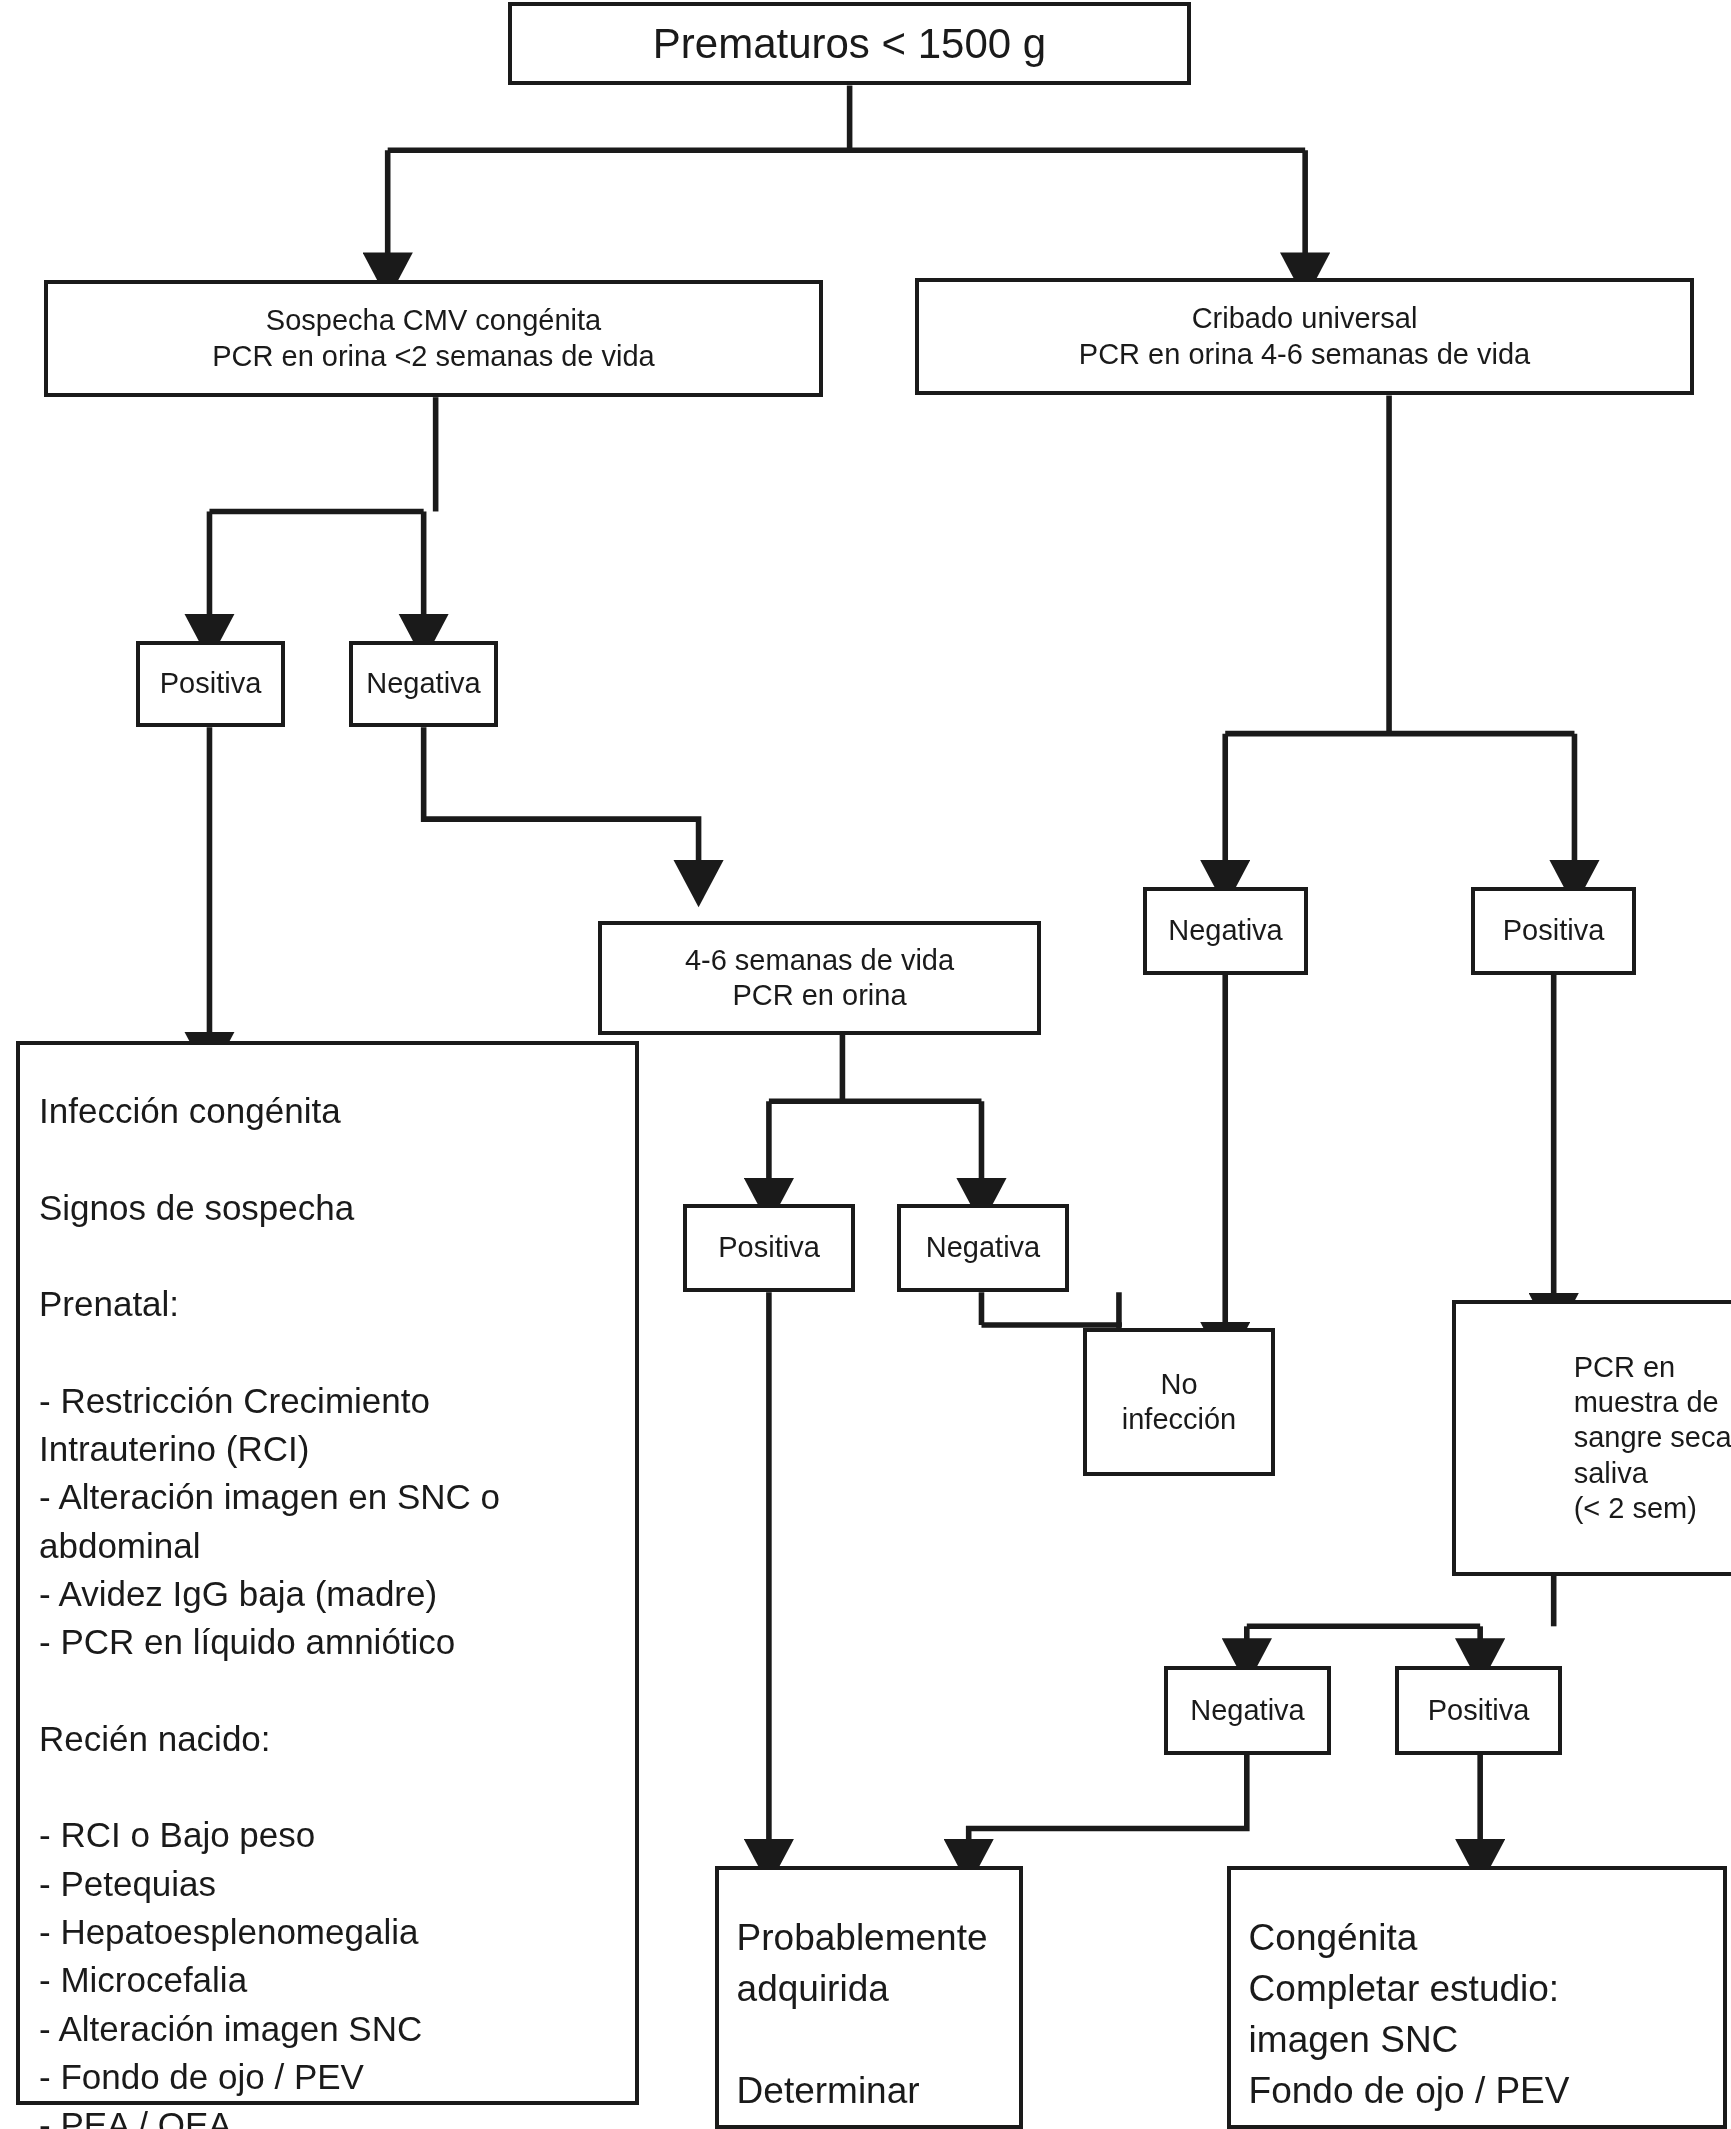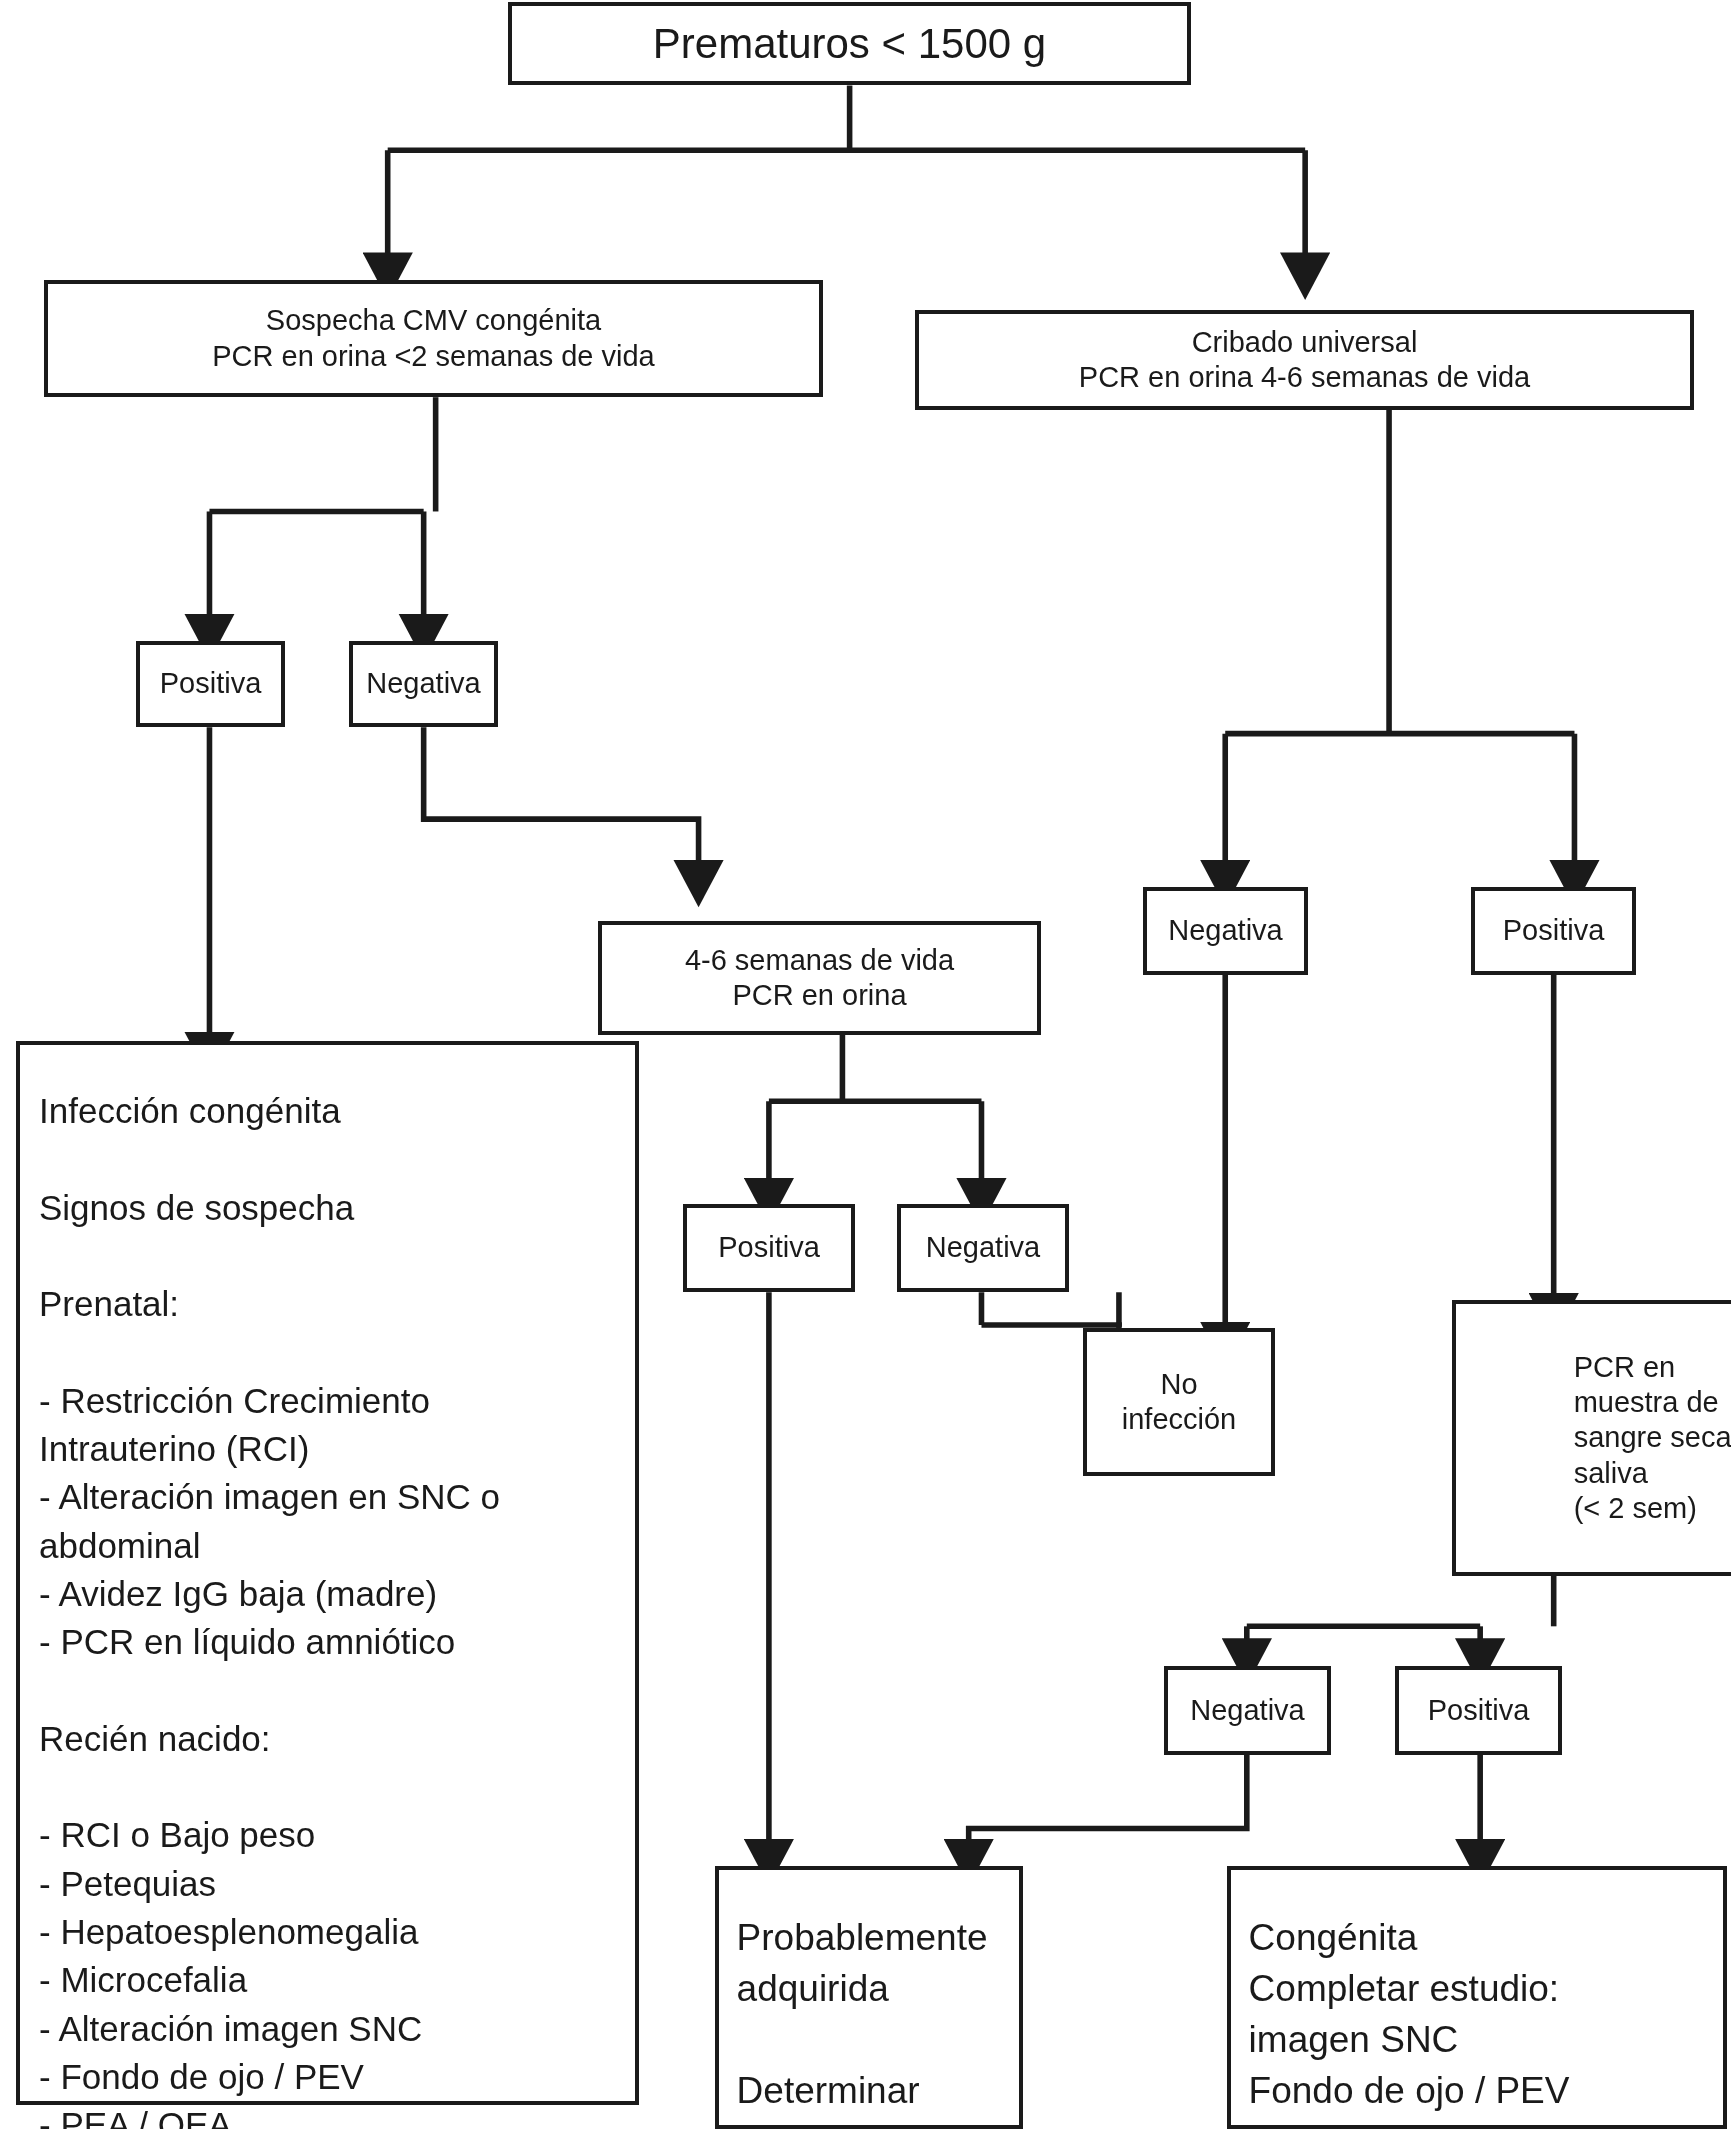--- a/index.html
+++ b/index.html
@@ -118,21 +118,21 @@
 
   <div class="node center title" style="left:508px; top:2.4px; width:683px; height:83px;">
     <span>Prematuros &lt; 1500 g</span>
   </div>
 
   <div class="node center" style="left:44px; top:280px; width:779px; height:117px;">
     <span>Sospecha CMV congénita
 PCR en orina  &lt;2 semanas de vida</span>
   </div>
 
-  <div class="node center" style="left:915px; top:278px; width:779px; height:100px;margin-top:32px;">
+  <div class="node center" style="left:915px; top:278px; width:779px; height:117px;">
     <span>Cribado universal
 PCR en orina  4-6 semanas de vida</span>
   </div>
 
   <div class="node center" style="left:136px; top:641px; width:149px; height:86px;">
     <span>Positiva</span>
   </div>
 
   <div class="node center" style="left:349px; top:641px; width:149px; height:86px;">
     <span>Negativa</span>

